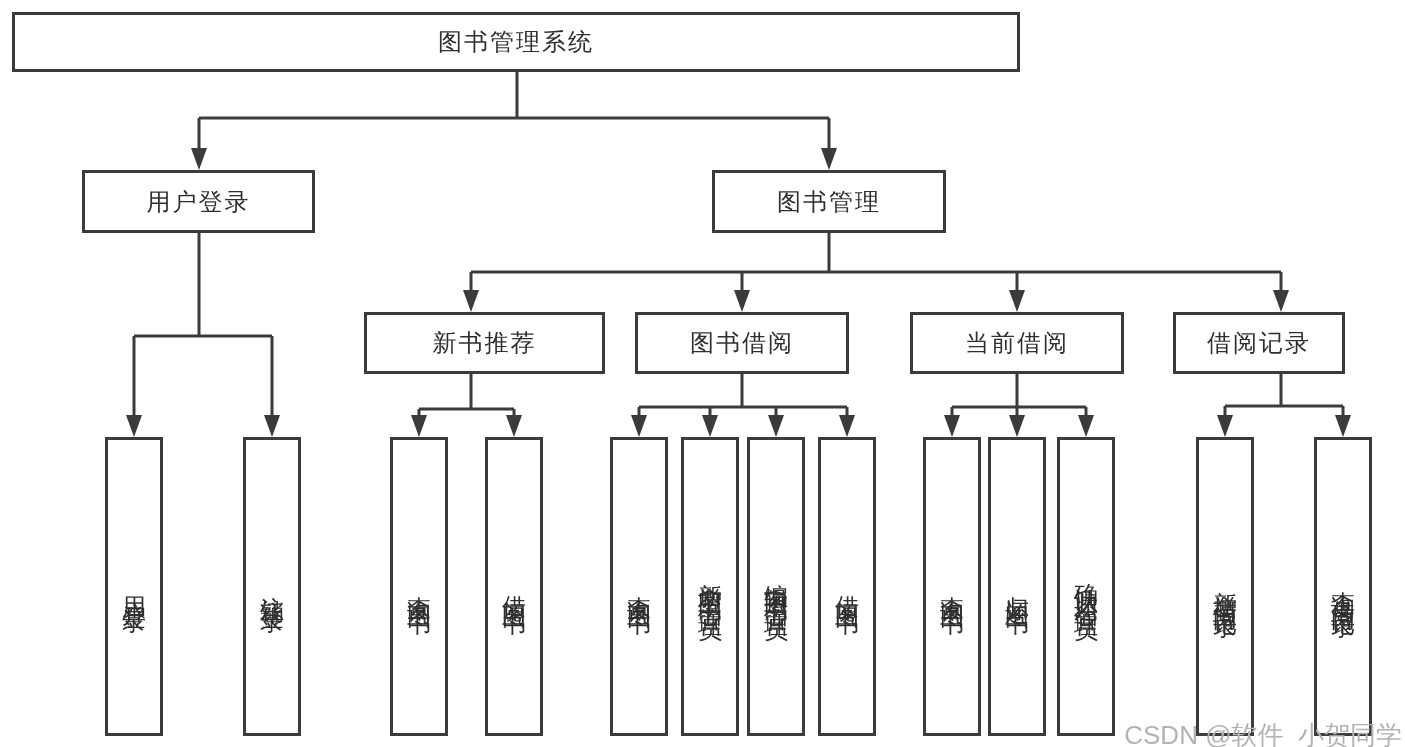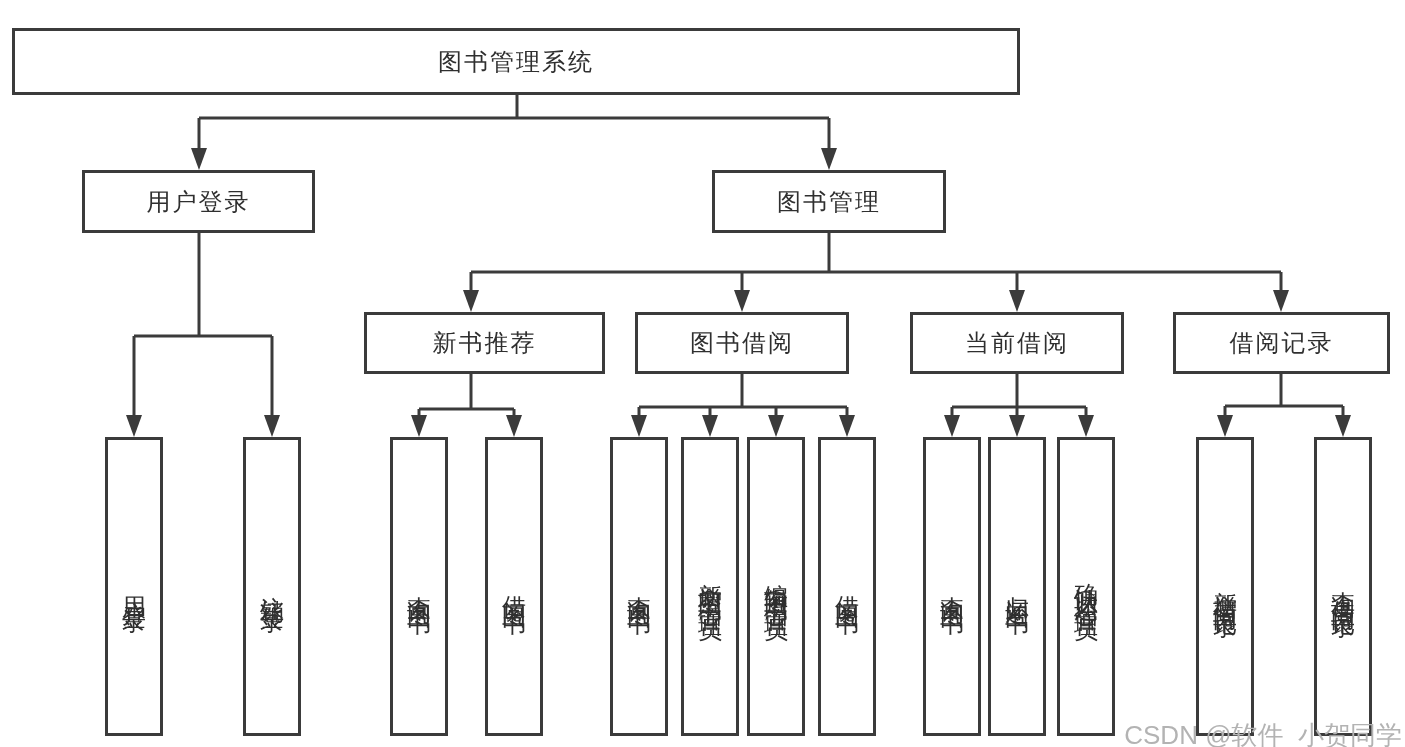--- a/index.html
+++ b/index.html
@@ -134,41 +134,41 @@
     <g>
       <path d="M1281 374 V406"></path>
       <path d="M1225 406 H1343"></path>
       <path d="M1225 406 V418"></path>
         <polygon points="1217,415 1233,415 1225,437"></polygon>
       <path d="M1343 406 V418"></path>
         <polygon points="1335,415 1351,415 1343,437"></polygon>
     </g>
   </svg>
 
-  <div class="node" style="left:12px; top:28px; width:1008px; height:67px;">
+  <div class="node" style="left:12px; top:12px; width:1008px; height:60px;">
     <span class="lbl">图书管理系统</span>
   </div>
 
   <div class="node" style="left:82px; top:170px; width:233px; height:63px;">
     <span class="lbl">用户登录</span>
   </div>
   <div class="node" style="left:712px; top:170px; width:234px; height:63px;text-align:center;">
     <span class="lbl">图书管理</span>
   </div>
 
   <div class="node" style="left:364px; top:312px; width:241px; height:62px;">
     <span class="lbl">新书推荐</span>
   </div>
   <div class="node" style="left:635px; top:312px; width:214px; height:62px;">
     <span class="lbl">图书借阅</span>
   </div>
   <div class="node" style="left:910px; top:312px; width:214px; height:62px;">
     <span class="lbl">当前借阅</span>
   </div>
-  <div class="node" style="left:1173px; top:312px; width:217px; height:62px;">
+  <div class="node" style="left:1173px; top:312px; width:172px; height:62px;">
     <span class="lbl">借阅记录</span>
   </div>
 
   <div class="node vert" style="left:105px; top:437px; width:58px; height:299px;">
     <span class="lbl">用户登录</span>
   </div>
   <div class="node vert" style="left:243px; top:437px; width:58px; height:299px;">
     <span class="lbl">注销登录</span>
   </div>
 

